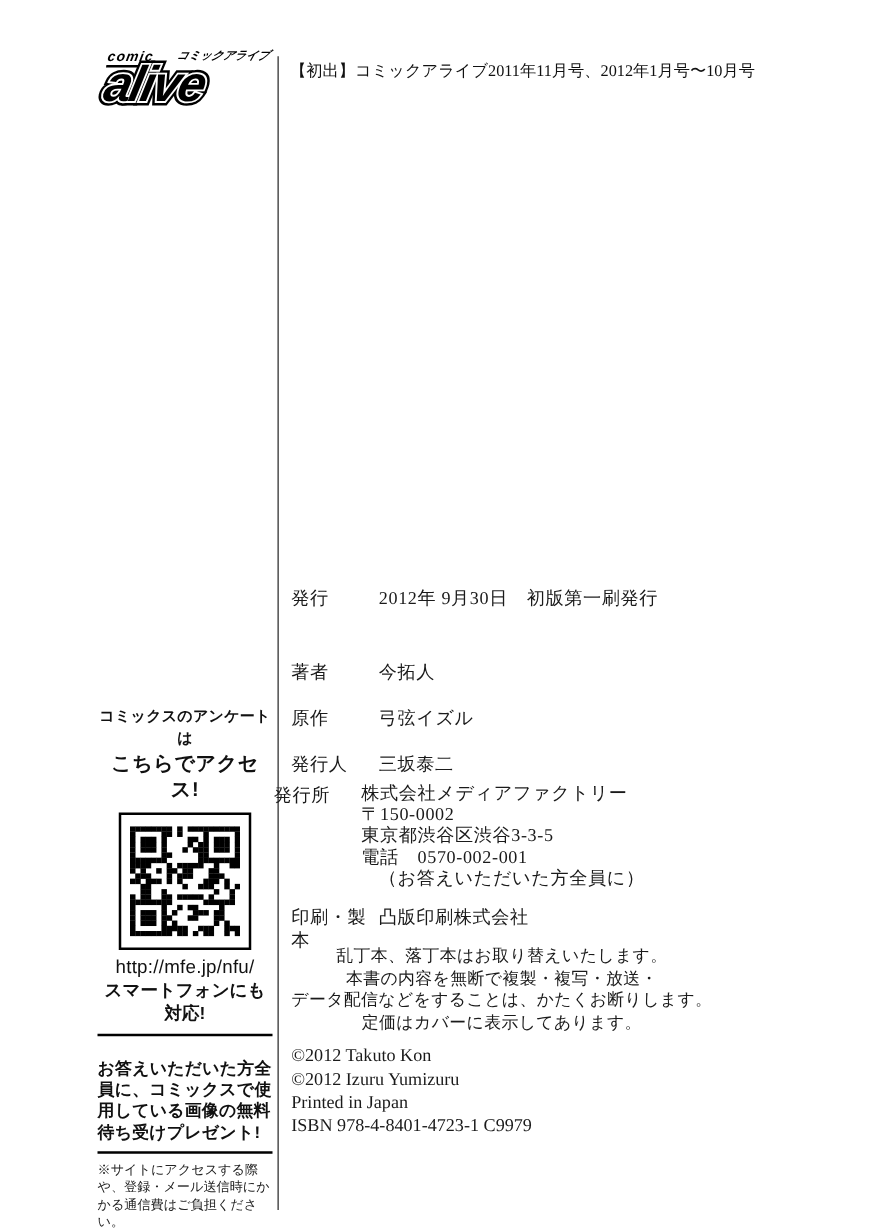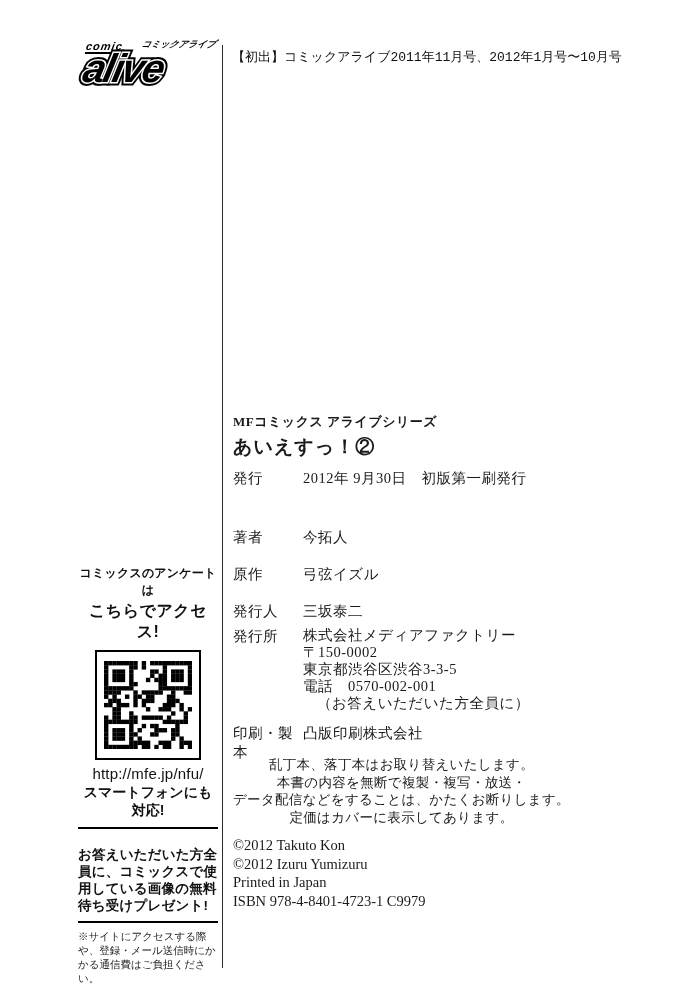--- a/index.html
+++ b/index.html
@@ -1,18 +1,18 @@
 <!DOCTYPE html>
 <html><head>
 <meta charset="utf-8">
 <style>
   html,body{margin:0;padding:0;background:#ffffff;}
   .page{position:relative;width:700px;height:985px;background:#ffffff;overflow:hidden;
         font-family:"Liberation Serif", serif;color:#1a1a1a;}
-  .sans{font-family:Liberation Mono, monospace;}
+  .sans{font-family:Liberation Serif, serif;}
   .serif{font-family:"Liberation Serif", serif;}
 
   
   .logo{position:absolute;left:84px;top:38px;width:132px;height:56px;}
   .logo-comic{position:absolute;left:2px;top:2px;font-family:"Liberation Sans",sans-serif;
       font-weight:bold;font-style:italic;font-size:11px;letter-spacing:1px;color:#000;
       border-bottom:2px solid #000;padding:0 2px 0 0;transform:skewX(-10deg);}
   .logo-katakana{position:absolute;right:0px;top:0px;font-family:"Liberation Sans",sans-serif;
       font-weight:bold;font-style:italic;font-size:9px;color:#000;transform:skewX(-18deg);}
   .logo-alive{position:absolute;left:0;top:8px;width:132px;height:46px;}
@@ -31,21 +31,21 @@
 
   .title-block{position:absolute;left:233px;top:413px;}
   .series{font-weight:bold;font-size:13px;letter-spacing:.5px;}
   .book-title{font-weight:bold;font-size:19px;margin-top:3px;letter-spacing:1px;}
 
   .row{display:flex;font-size:14.5px;letter-spacing:.5px;}
   .row .lbl{width:70px;flex:0 0 70px;}
   .sec-issue{position:absolute;left:233px;top:469px;}
   .sec-credits{position:absolute;left:233px;top:528px;}
   .sec-credits .row{margin-bottom:18px;}
-  .sec-publisher{position:absolute;left:233px;top:627px;}
+  .sec-publisher{position:absolute;left:219px;top:627px;}
   .sec-publisher .val div{line-height:17px;}
   .sec-publisher .val .indent{padding-left:14px;}
   .sec-printer{position:absolute;left:233px;top:724px;}
   .sec-notice{position:absolute;left:233px;top:756px;font-size:13.5px;line-height:17.5px;letter-spacing:.3px;text-align:center;}
   .sec-copyright{position:absolute;left:233px;top:836px;font-size:14.5px;line-height:18.5px;}
 
   
   .sidebar{position:absolute;left:78px;top:565px;width:140px;text-align:center;
       font-family:"Liberation Sans",sans-serif;color:#111;}
   .sb-h1{font-size:12px;font-weight:bold;letter-spacing:.2px;}
@@ -71,24 +71,20 @@
       <span class="alive-back">alive</span>
       <span class="alive-mid">alive</span>
       <span class="alive-front">alive</span>
     </span>
   </div>
 
   <div class="vrule"></div>
 
   <div class="first-pub sans">【初出】コミックアライブ2011年11月号、2012年1月号〜10月号</div>
 
-  <div class="title-block serif">
-    <div class="series">MFコミックス アライブシリーズ</div>
-    <div class="book-title">あいえすっ！②</div>
-  </div>
 
   <div class="sec-issue serif">
     <div class="row">
       <span class="lbl">発行</span>
       <span class="val">2012年 9月30日　初版第一刷発行</span>
     </div>
   </div>
 
   <div class="sec-credits serif">
     <div class="row">

